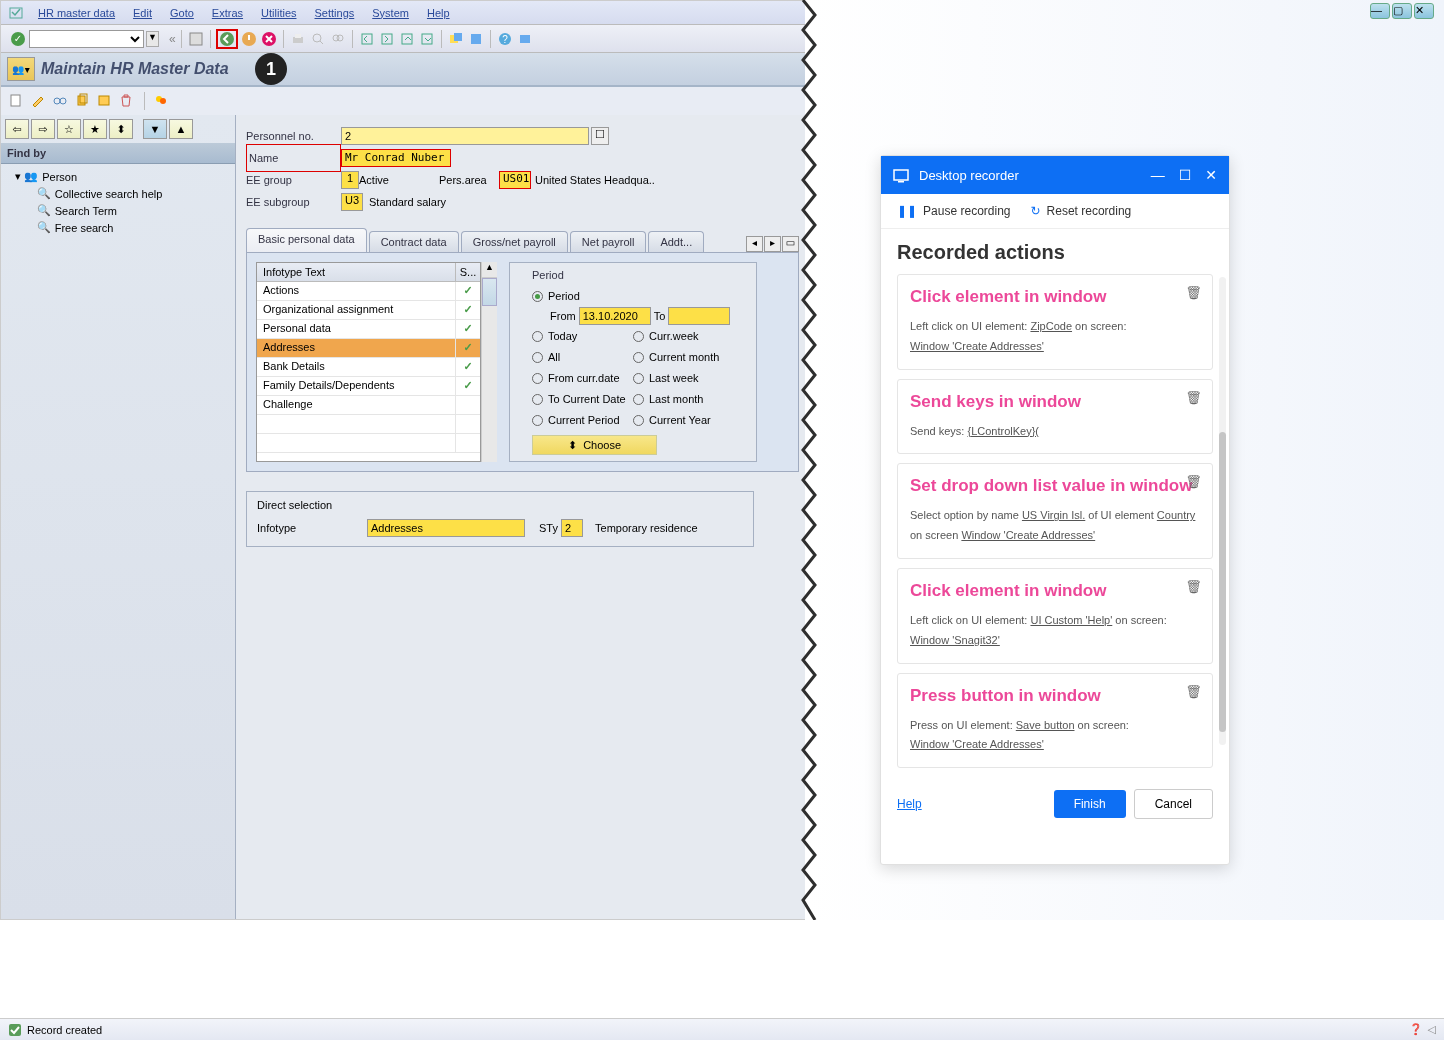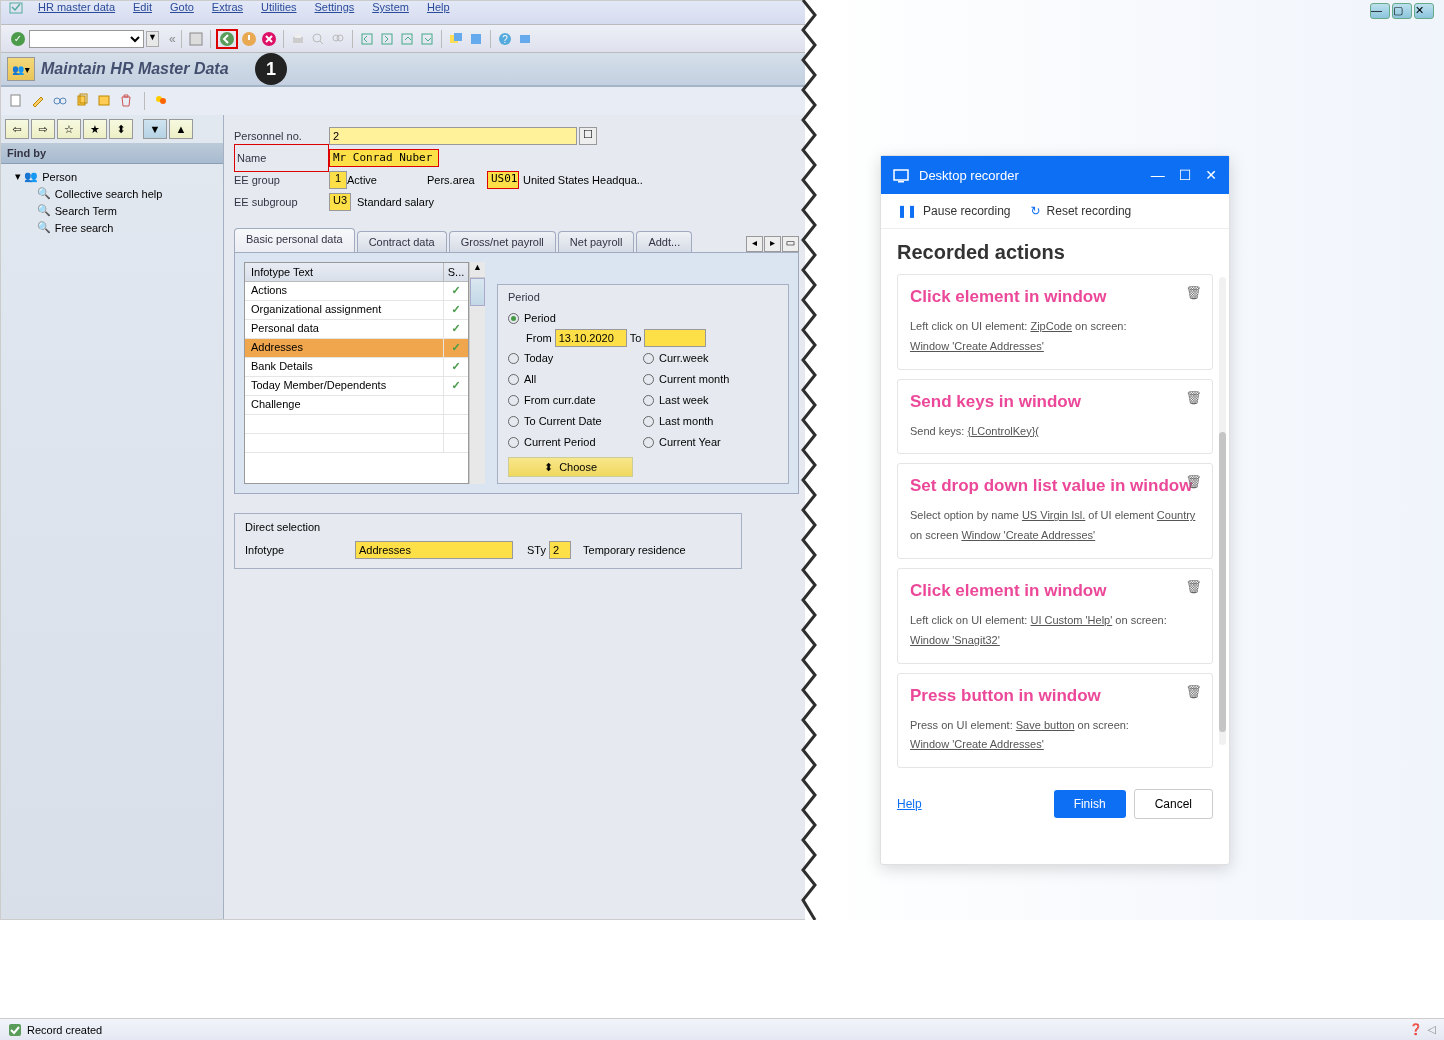--- a/index.html
+++ b/index.html
@@ -1,20 +1,20 @@
 <!DOCTYPE html>
 <html><head>
   <meta charset="utf-8">
   <style>
     * { box-sizing: border-box; margin: 0; padding: 0; font-family: Arial, sans-serif; }
     body { background: #fff; width: 1444px; height: 1040px; position: relative; overflow: hidden; font-size: 11px; }
     
     
     .sap-window { position: absolute; left: 0; top: 0; width: 810px; height: 920px; background: #fff; border: 1px solid #ccc; }
-    .menubar { background: linear-gradient(#e3e8f7, #d6dcef); height: 24px; display: flex; padding: 0 8px; border-bottom: 1px solid #bbb; }
+    .menubar { background: linear-gradient(#e3e8f7, #d6dcef); height: 24px; display: flex; align-items: center; padding: 0 8px; border-bottom: 1px solid #bbb; }
     .menu-icon-left { width: 14px; height: 14px; margin-right: 6px; }
     .menu-item { color: #2a4a9a; padding: 0 9px; cursor: pointer; text-decoration: underline; }
     .toolbar { background: linear-gradient(#eef0f7, #dee1ed); height: 28px; display: flex; align-items: center; padding: 3px 8px; border-bottom: 1px solid #bbb; gap: 2px; }
     .tb-btn { width: 18px; height: 18px; display: inline-flex; align-items: center; justify-content: center; }
     .green-check { width: 14px; height: 14px; border-radius: 50%; background: #4a9c4a; color: #fff; font-size: 10px; text-align: center; line-height: 14px; }
     .combo { width: 115px; height: 18px; border: 1px solid #999; background: #fff; }
     .vdiv { width: 1px; height: 18px; background: #bbb; margin: 0 3px; }
     .red-highlight { border: 2px solid #d00; padding: 0 1px; }
     
     .titlebar { background: linear-gradient(#d5dfea, #c4d0e0); height: 34px; display: flex; align-items: center; border-bottom: 2px solid #a5b5c8; }
@@ -54,21 +54,21 @@
     .infolist { border: 1px solid #999; background: #fff; width: 225px; }
     .infohdr { background: linear-gradient(#e8ecf4,#d9dfe9); display: flex; border-bottom: 1px solid #bbb; }
     .infohdr-a { flex: 1; padding: 3px 6px; border-right: 1px solid #bbb; }
     .infohdr-b { width: 24px; padding: 3px; text-align: center; }
     .inforow { display: flex; border-bottom: 1px solid #e5e5e5; height: 19px; }
     .inforow.sel { background: #f0a64d; }
     .inforow-a { flex: 1; padding: 2px 6px; border-right: 1px solid #e5e5e5; }
     .inforow-b { width: 24px; text-align: center; padding: 2px; color: #4a9c4a; font-weight: bold; }
     .vscroll { width: 16px; background: #e8e8e8; border-left: 1px solid #ccc; }
     
-    .period-box { border: 1px solid #a5b0c2; background: #e6eaf0; padding: 6px 10px; width: 292px; margin-top: 22px; }
+    .period-box { border: 1px solid #a5b0c2; background: #e6eaf0; padding: 6px 22px; width: 248px; }
     .period-title { color: #334; margin-bottom: 5px; }
     .radio-row { display: flex; align-items: center; height: 20px; }
     .radio { width: 11px; height: 11px; border-radius: 50%; border: 1px solid #666; margin-right: 5px; position: relative; }
     .radio.checked::after { content: ''; position: absolute; left: 2px; top: 2px; width: 5px; height: 5px; border-radius: 50%; background: #494; }
     .radio-grid { display: grid; grid-template-columns: 1fr 1fr; row-gap: 1px; }
     .choose-btn { margin-top: 5px; background: linear-gradient(#f8e78a,#f0d860); border: 1px solid #cc9; width: 125px; height: 20px; text-align: center; padding: 2px; display: flex; align-items: center; justify-content: center; gap: 6px; }
     
     .direct-sel { border: 1px solid #a5b0c2; background: #e6eaf0; margin-top: 19px; padding: 7px 10px; width: 508px; }
     
     
@@ -375,21 +375,21 @@
                 </div>
               <div class="inforow sel">
                   <div class="inforow-a">Addresses</div>
                   <div class="inforow-b">✓</div>
                 </div>
               <div class="inforow">
                   <div class="inforow-a">Bank Details</div>
                   <div class="inforow-b">✓</div>
                 </div>
               <div class="inforow">
-                  <div class="inforow-a">Today Member/Dependents</div>
+                  <div class="inforow-a">Family Details/Dependents</div>
                   <div class="inforow-b">✓</div>
                 </div>
               <div class="inforow">
                   <div class="inforow-a">Challenge</div>
                   <div class="inforow-b"></div>
                 </div>
               <div class="inforow">
                   <div class="inforow-a"></div>
                   <div class="inforow-b"></div>
                 </div>

